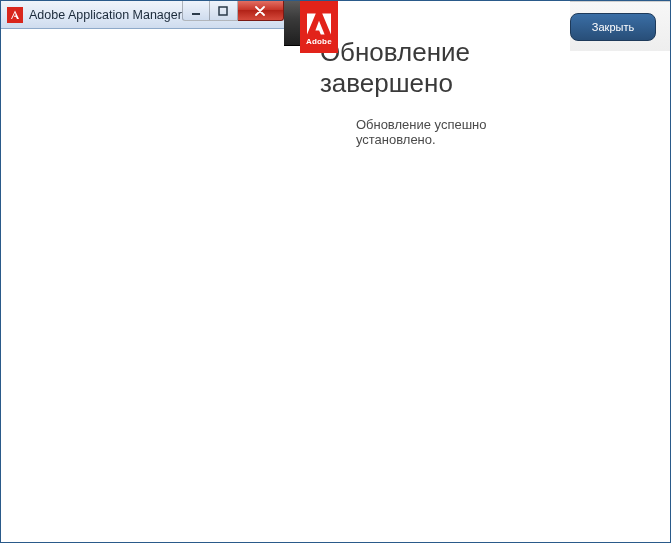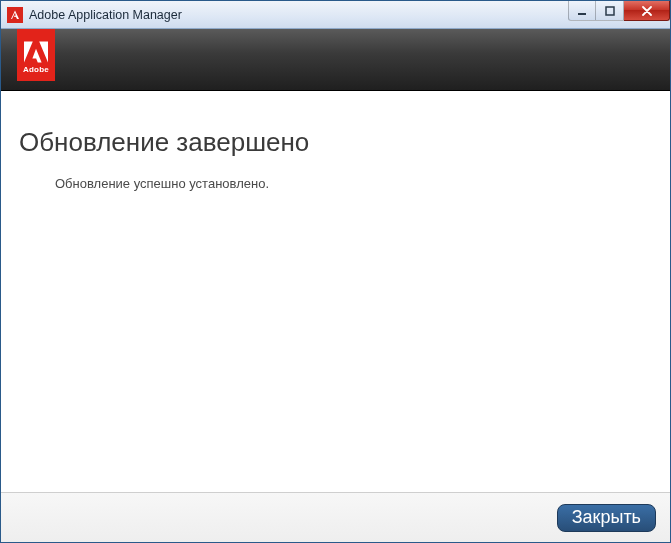--- a/index.html
+++ b/index.html
@@ -1,17 +1,17 @@
 <!DOCTYPE html>
 <html><head>
 <meta charset="utf-8">
 <style>
   * { box-sizing: border-box; margin: 0; padding: 0; }
   html, body { width: 671px; height: 543px; font-family: "Segoe UI", Tahoma, Arial, sans-serif; background: #fff; }
-  .window { width: 671px; height: 543px; border: 1px solid #2a5a8a; display: flex; flex-direction: column; background: #fff; }
+  .window { width: 671px; height: 543px; border: 1px solid #2a5a8a; display: flex; flex-direction: row; background: #fff; }
 
   
   .titlebar {
     height: 28px;
     display: flex;
     align-items: center;
     background: linear-gradient(to bottom, #f0f4fa 0%, #dde7f5 60%, #cfdcee 100%);
     border-bottom: 1px solid #8ea9c9;
     padding-left: 6px;
   }
@@ -36,21 +36,21 @@
     width: 46px;
     background: linear-gradient(to bottom, #e26e62, #c8372b 45%, #b02015 46%, #d54a3c);
     color: #fff; border-color: #7a1a14;
     border-bottom-right-radius: 3px;
   }
   .win-btn.min { border-bottom-left-radius: 3px; }
   .win-btn svg { display: block; }
 
   
   .adobe-header {
-    height: 62px;
+    height: 45px;
     background: linear-gradient(to bottom, #5a5a5a 0%, #3a3a3a 40%, #1f1f1f 100%);
     border-bottom: 1px solid #000;
     position: relative;
     padding-left: 18px;
   }
   .adobe-logo {
     position: absolute;
     left: 16px; top: 0;
     width: 38px; height: 52px;
     background: #e2231a;
@@ -83,21 +83,21 @@
     height: 50px;
     border-top: 1px solid #cfcfcf;
     background: linear-gradient(to bottom, #f7f7f7, #eeeeee);
     display: flex; align-items: center; justify-content: flex-end;
     padding-right: 14px;
   }
   .close-btn {
     min-width: 86px; height: 28px;
     background: linear-gradient(to bottom, #3a6ea5, #284e78);
     border: 1px solid #1e3a5a;
-    color: #fff; font-size: 18px;
+    color: #fff; font-size: 11px;
     display: flex; align-items: center; justify-content: center;
     cursor: pointer;
     border-radius: 8px;
     padding: 0 14px;
   }
 </style>
 </head>
 <body>
 
 <div class="window">

